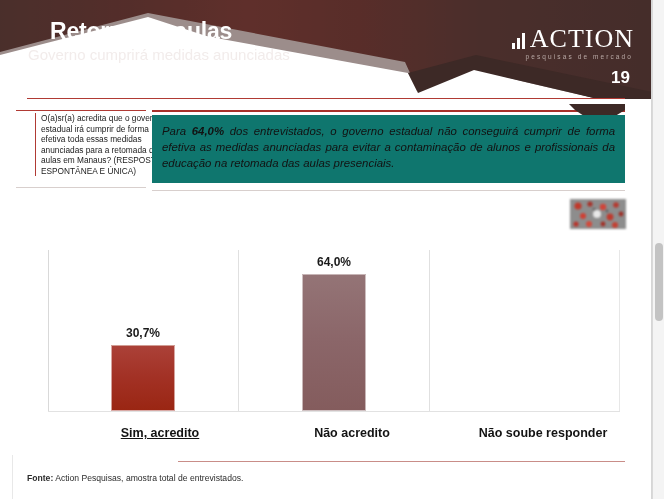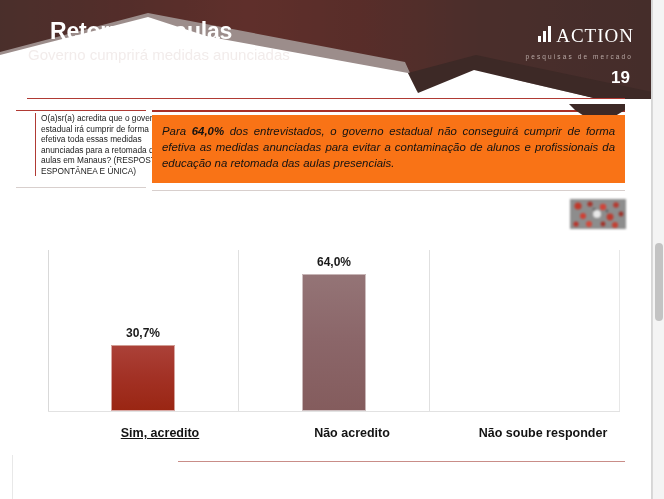--- a/index.html
+++ b/index.html
@@ -100,21 +100,21 @@
     display: block;
     width: 3px;
     background: #ffffff;
   }
   .logo-bars i:nth-child(1) { height: 6px; }
   .logo-bars i:nth-child(2) { height: 11px; }
   .logo-bars i:nth-child(3) { height: 16px; }
   .logo-text {
     color: #ffffff;
     font-family: "Liberation Serif", serif;
-    font-size: 19px;
+    font-size: 26px;
     letter-spacing: 1px;
     line-height: 1;
   }
   .logo-tag {
     position: absolute;
     right: 19px;
     top: 53px;
     color: #b9a9a6;
     font-size: 6.5px;
     letter-spacing: 2.1px;
@@ -176,21 +176,21 @@
     width: 473px;
     height: 2px;
     background: #a8302a;
   }
   .summary-box {
     position: absolute;
     left: 152px;
     top: 115px;
     width: 473px;
     height: 68px;
-    background: #f97316;
+    background: #0f766e;
     box-sizing: border-box;
     padding: 8px 10px 0 10px;
   }
   .summary-text {
     font-size: 11.4px;
     line-height: 1.42;
     color: #121212;
     font-style: italic;
     text-align: justify;
   }
@@ -448,20 +448,21 @@
         </div>
 
         <div class="cat-label c0">Sim, acredito</div>
         <div class="cat-label c2">Não soube responder</div>
         <div class="cat-label c1">Não acredito</div>
       </div>
     </div>
 
     <div class="footer-rule"></div>
     <div class="footer-left-rule"></div>
+    <div class="footer"><b>Fonte:</b><span> Action Pesquisas, amostra total de entrevistados.</span></div>
 
   </div>
 
   <div class="scrollbar">
     <div class="scroll-thumb"></div>
   </div>
 
 </div>
 
 </body></html>

